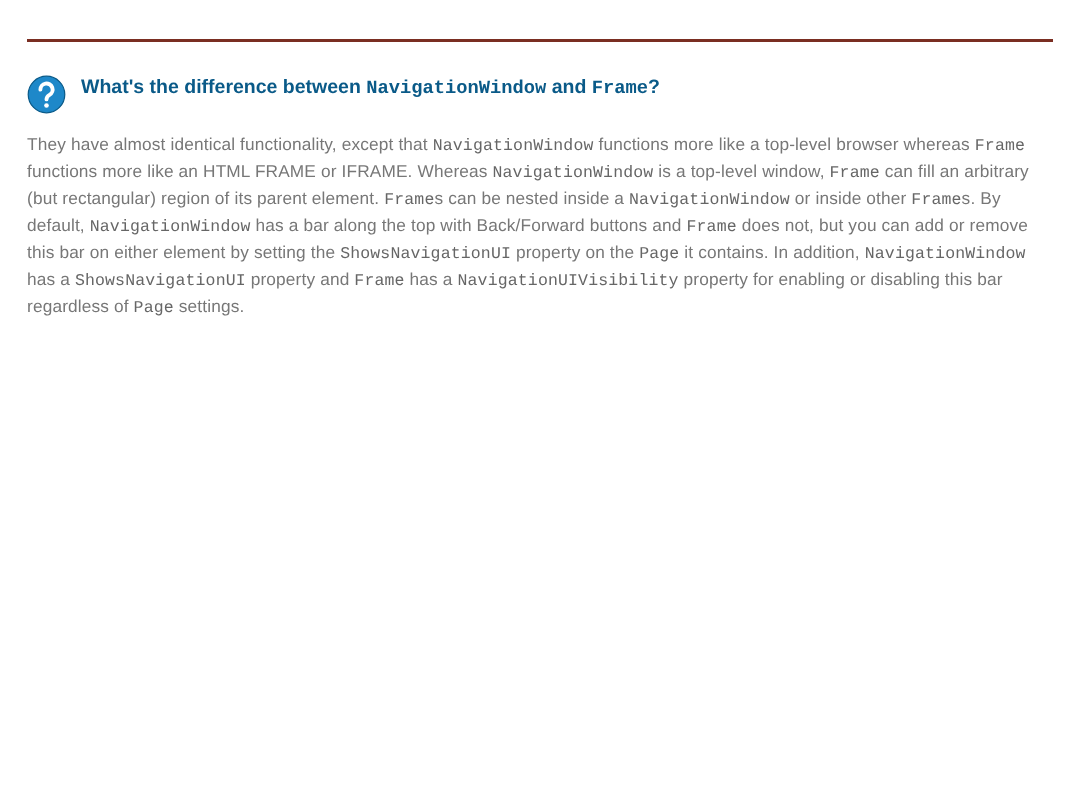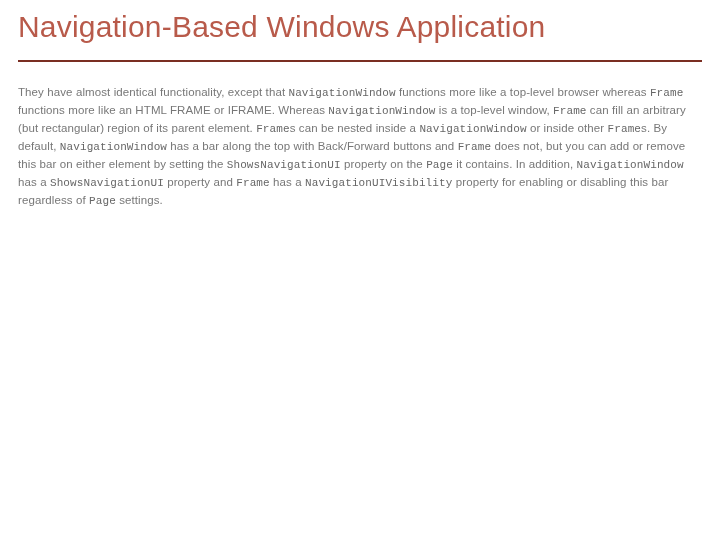--- a/index.html
+++ b/index.html
@@ -12,20 +12,31 @@
   .qicon { width: 26px; height: 26px; }
   .question { color: #0a5a88; font-weight: 700; font-size: 13px; line-height: 1.2; }
   .question .code { font-family: "Consolas", "Courier New", monospace; font-size: 12.5px; font-weight: 700; color: #0a5a88; }
   .answer { margin-top: 8px; color: #777; font-size: 11.5px; line-height: 1.55; letter-spacing: 0.1px; }
   .answer .code { font-family: "Consolas", "Courier New", monospace; font-size: 11px; color: #666; }
 </style>
 </head>
 <body>
 
 <div class="slide">
-  <div class="title">Navigation-Based Windows Application</div>
   <hr class="hr">
 
+  <div class="faq">
+    <div class="qicon-wrap">
+      <svg class="qicon" viewBox="0 0 32 32">
+        <circle cx="16" cy="16" r="15" fill="#1e88c9" stroke="#0a5a88" stroke-width="1"></circle>
+        <path d="M11 12 a5 5 0 1 1 7.5 4.3 c-1.8 1.1 -2.5 1.8 -2.5 3.7" stroke="#fff" stroke-width="3.2" fill="none" stroke-linecap="round"></path>
+        <circle cx="16" cy="25" r="1.9" fill="#fff"></circle>
+      </svg>
+    </div>
+    <div class="question">
+      <span>What's the difference between </span><span class="code">NavigationWindow</span><span> and </span><span class="code">Frame</span><span>?</span>
+    </div>
+  </div>
 
   <div class="answer">
     <span>They have almost identical functionality, except that </span><span class="code">NavigationWindow</span><span> functions more like a top-level browser whereas </span><span class="code">Frame</span><span> functions more like an HTML FRAME or IFRAME. Whereas </span><span class="code">NavigationWindow</span><span> is a top-level window, </span><span class="code">Frame</span><span> can fill an arbitrary (but rectangular) region of its parent element. </span><span class="code">Frame</span><span>s can be nested inside a </span><span class="code">NavigationWindow</span><span> or inside other </span><span class="code">Frame</span><span>s. By default, </span><span class="code">NavigationWindow</span><span> has a bar along the top with Back/Forward buttons and </span><span class="code">Frame</span><span> does not, but you can add or remove this bar on either element by setting the </span><span class="code">ShowsNavigationUI</span><span> property on the </span><span class="code">Page</span><span> it contains. In addition, </span><span class="code">NavigationWindow</span><span> has a </span><span class="code">ShowsNavigationUI</span><span> property and </span><span class="code">Frame</span><span> has a </span><span class="code">NavigationUIVisibility</span><span> property for enabling or disabling this bar regardless of </span><span class="code">Page</span><span> settings.</span>
   </div>
 </div>
 
 </body></html>

